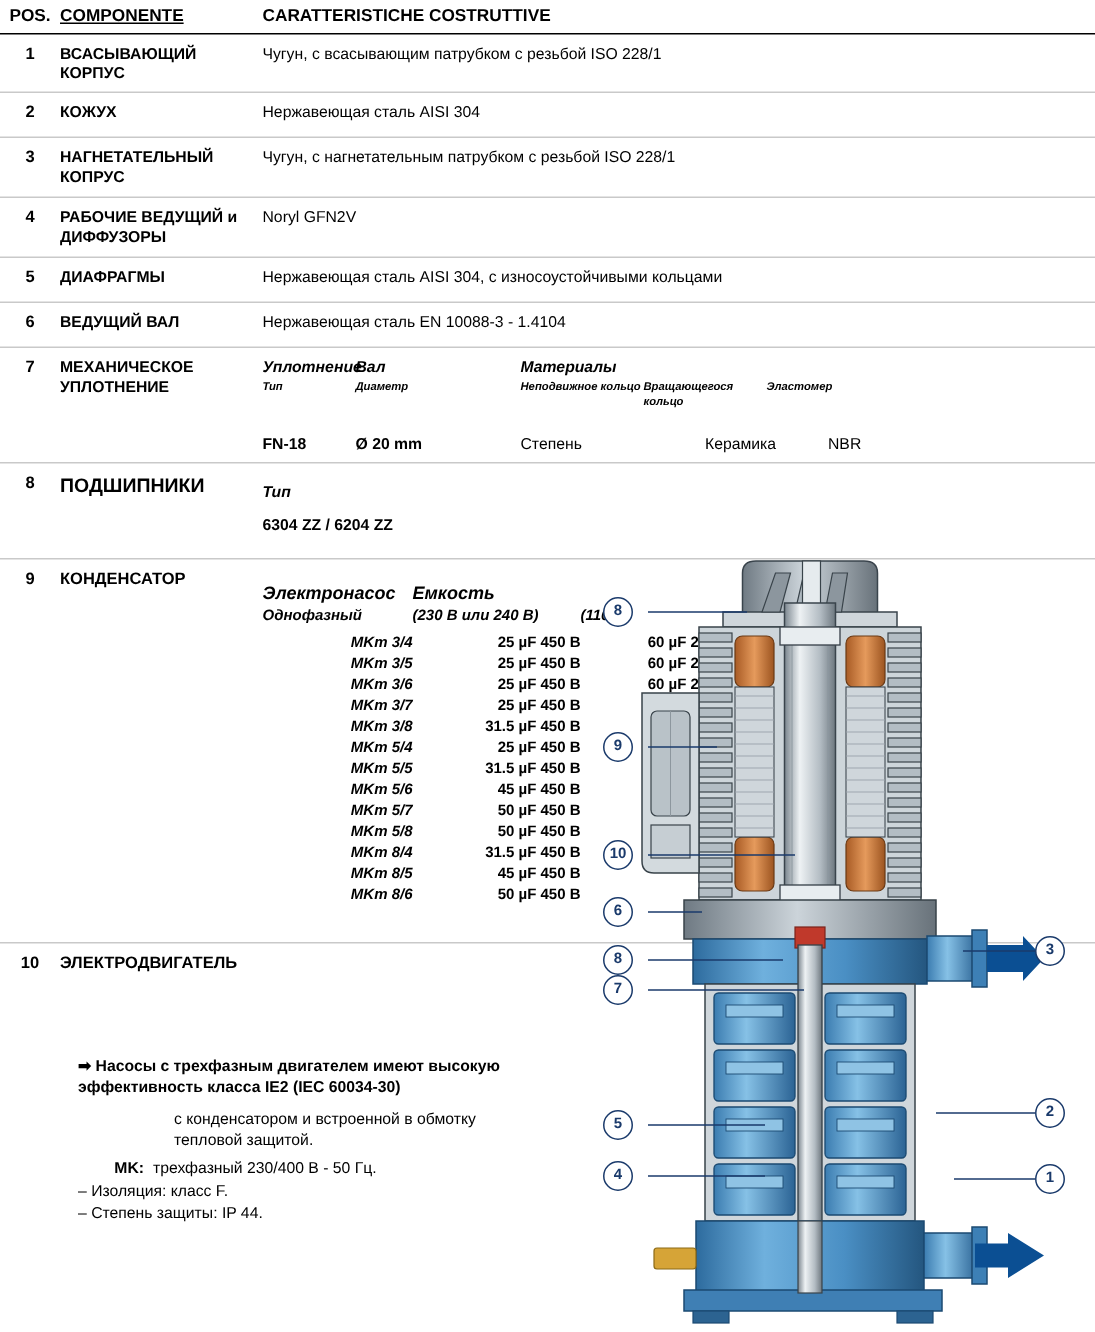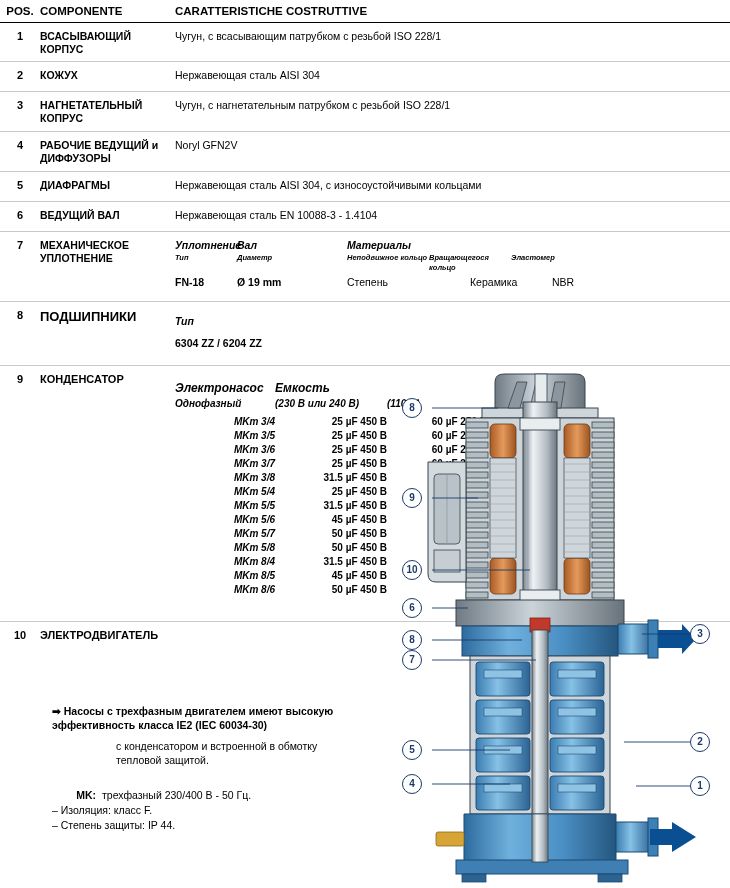--- a/index.html
+++ b/index.html
@@ -26,21 +26,21 @@
   }
   .hdr-row {
     display: flex;
     align-items: center;
     height: 22px;
     border-bottom: 1.5px solid #000;
     font-weight: bold;
     font-size: 11.5px;
   }
   .hdr-pos { width: 40px; text-align: center; }
-  .hdr-comp { width: 135px; }
+  .hdr-comp { width: 135px; text-decoration: underline; }
   .hdr-car { flex: 1; }
 
   .row {
     display: flex;
     border-bottom: 1px solid #c9c9c9;
     min-height: 30px;
     align-items: flex-start;
     padding-top: 7px;
     padding-bottom: 5px;
     box-sizing: border-box;
@@ -84,21 +84,21 @@
     display: flex;
     font-style: italic;
     font-size: 7.5px;
     font-weight: bold;
     margin-top: 1px;
   }
   .seal-r3 {
     display: flex;
     font-weight: bold;
     font-size: 10.5px;
-    margin-top: 4px;
+    margin-top: 18px;
   }
   .sc1 { width: 62px; }
   .sc2 { width: 110px; }
   .sc3 { width: 82px; }
   .sc4 { width: 82px; }
   .sc5 { width: 70px; }
   .mat-head { width: 164px; }
 
   
   .bear-type {
@@ -232,21 +232,21 @@
         </div>
         <div class="seal-r2">
           <div class="sc1">Тип</div>
           <div class="sc2">Диаметр</div>
           <div class="sc3">Неподвижное кольцо</div>
           <div class="sc4">Вращающегося кольцо</div>
           <div class="sc5">Эластомер</div>
         </div>
         <div class="seal-r3">
           <div class="sc1">FN-18</div>
-          <div class="sc2">Ø 19 mm</div>
+          <div class="sc2">Ø 20 mm</div>
           <div class="sc3" style="font-weight:normal;">Степень</div>
           <div class="sc4" style="font-weight:normal;padding-left:41px;">Керамика</div>
           <div class="sc5" style="font-weight:normal;">NBR</div>
         </div>
       </div>
     </div>
   </div>
 
   <div class="row" style="min-height:64px;">
     <div class="c-pos">8</div>
@@ -345,21 +345,21 @@
     <div class="c-comp" style="font-size:11px; width:320px;">ЭЛЕКТРОДВИГАТЕЛЬ</div>
   </div>
 </div>
 
 <div style="position:absolute; left:52px; top:705px; width:300px;" class="motor-block">
   <div class="motor-arrow">➡ Насосы с трехфазным двигателем имеют высокую эффективность класса IE2 (IEC 60034-30)</div>
   <div class="motor-line">
     <div class="ml-label r"></div>
     <div class="ml-text" style="padding-left:14px;">с конденсатором и встроенной в обмотку тепловой защитой.</div>
   </div>
-  <div class="motor-line" style="margin-top:20px;">
+  <div class="motor-line" style="margin-top:4px;">
     <div class="ml-label r">MK:</div>
     <div class="ml-text">трехфазный 230/400 В - 50 Гц.</div>
   </div>
   <div class="motor-line">
     <div class="ml-text">– Изоляция: класс F.</div>
   </div>
   <div class="motor-line">
     <div class="ml-text">– Степень защиты: IP 44.</div>
   </div>
 </div>

